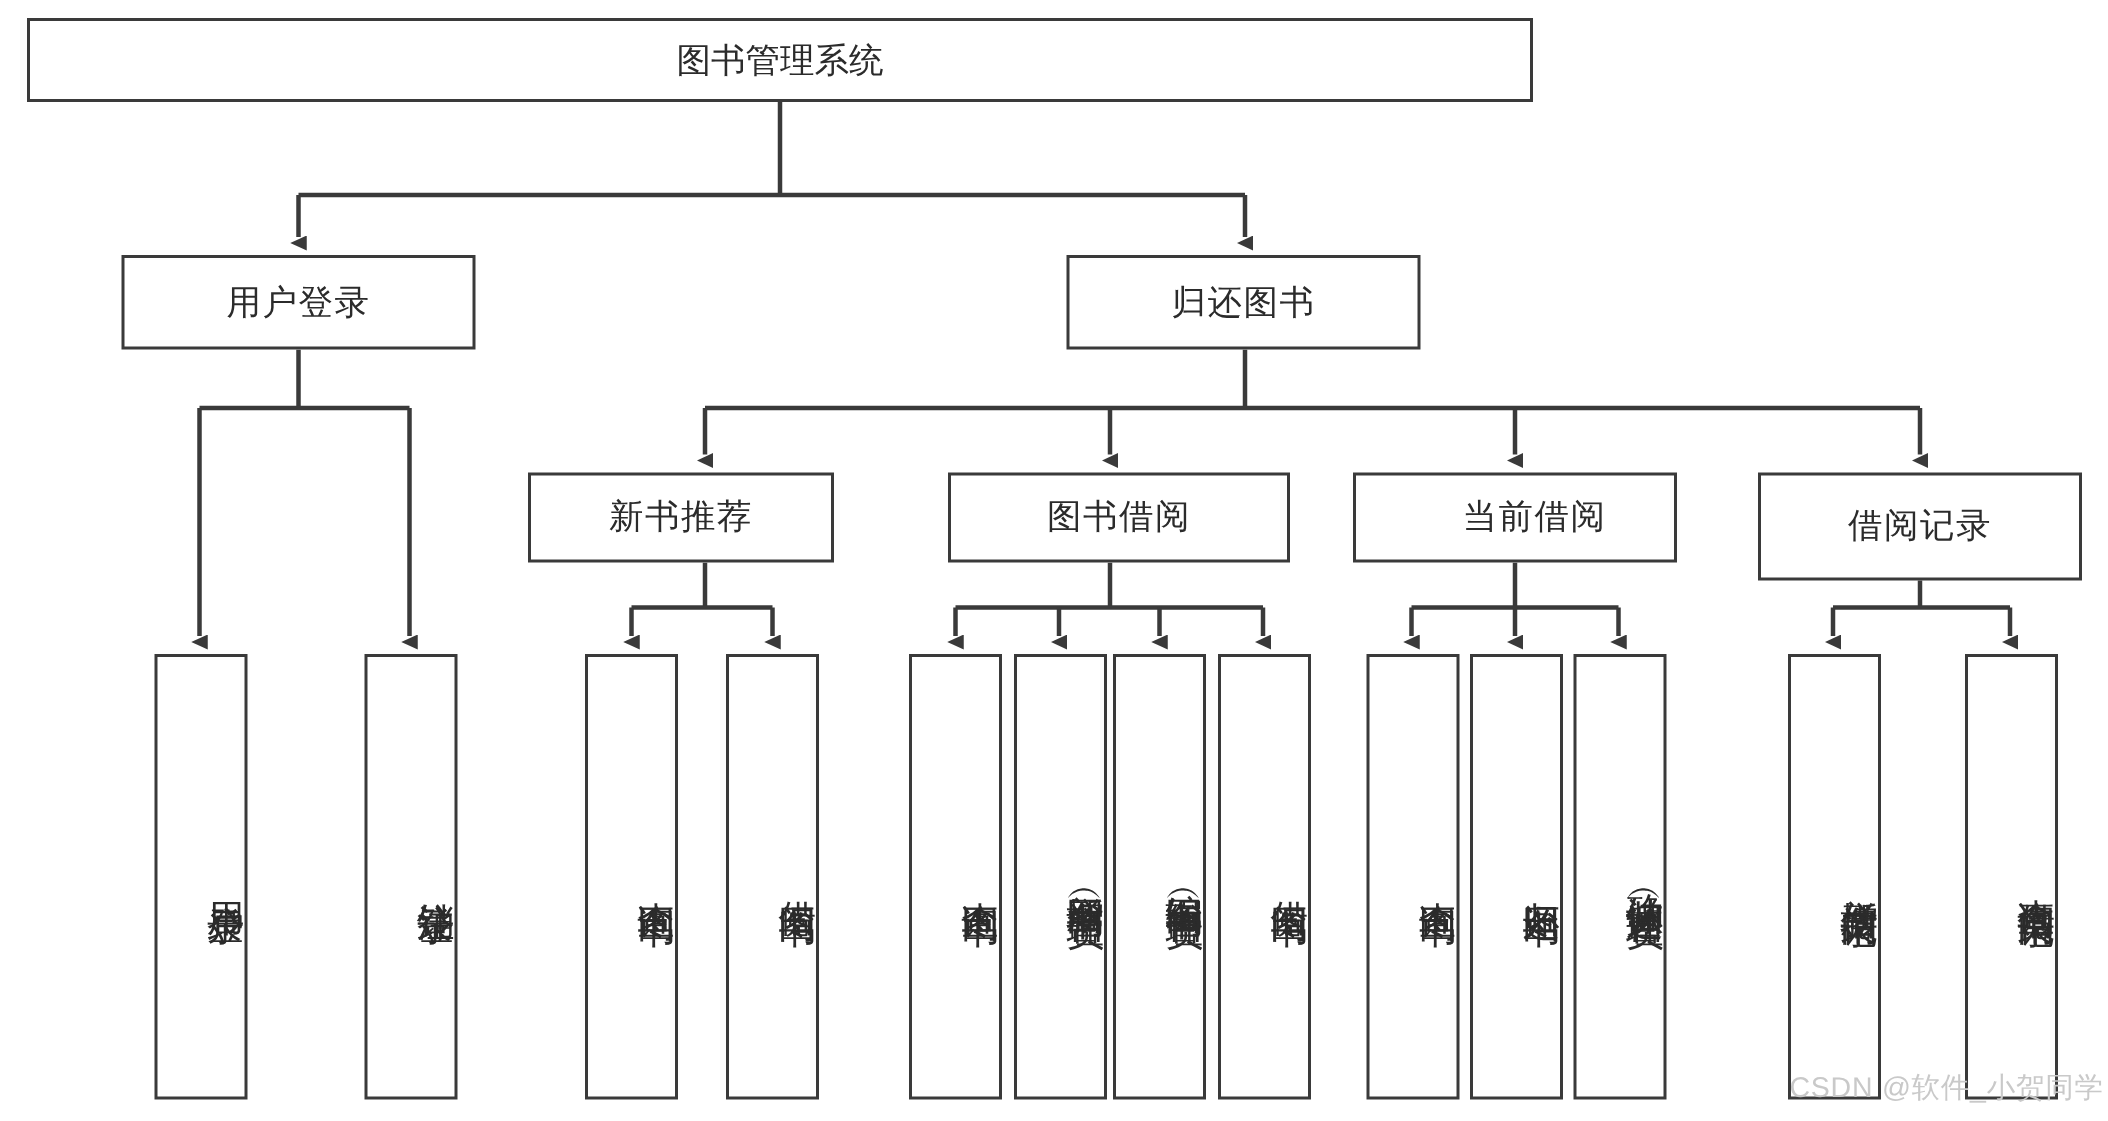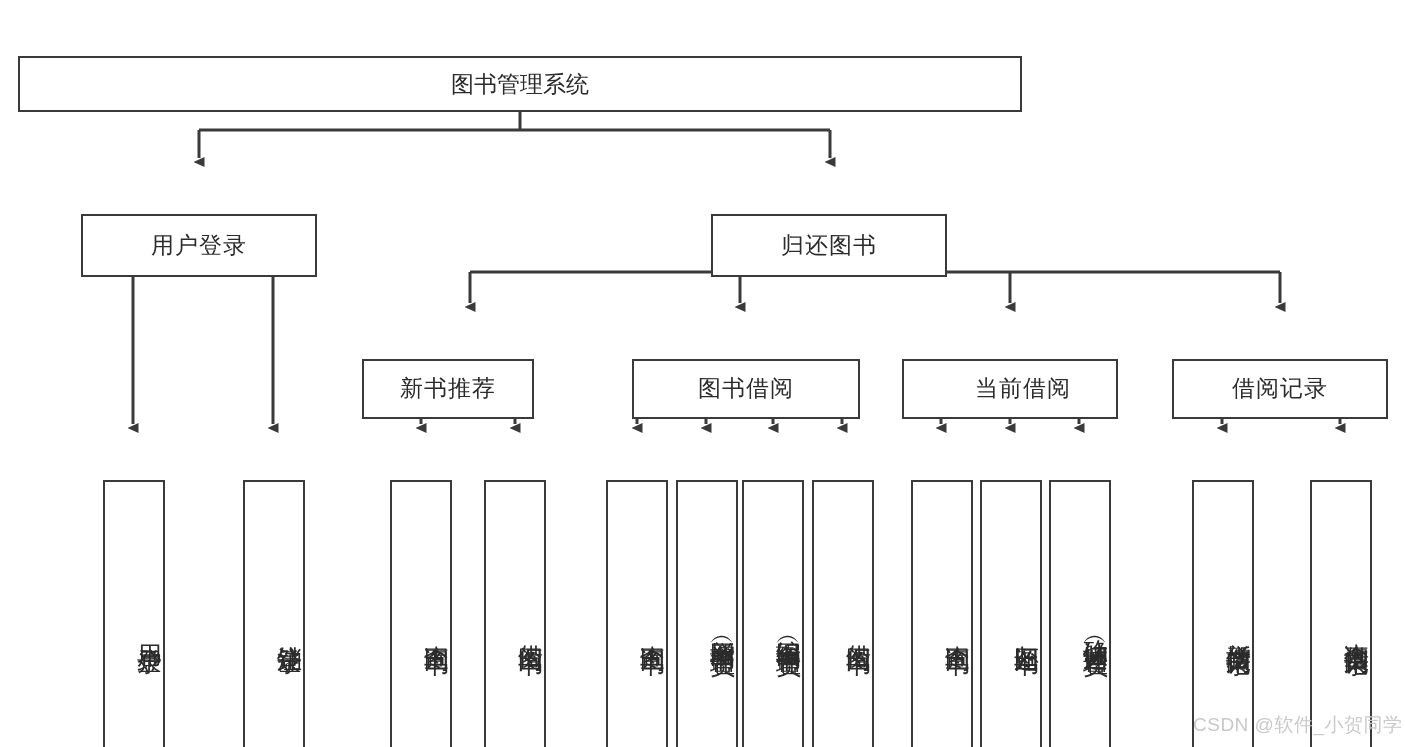--- a/index.html
+++ b/index.html
@@ -29,21 +29,20 @@
   .node {
     position: absolute;
     box-sizing: border-box;
     border: 2.5px solid #3a3a3a;
     background: #ffffff;
     display: flex;
     align-items: center;
     justify-content: center;
     color: #2b2b2b;
     z-index: 2;
-    margin-top: 44px;
   }
   .node.h {
     font-size: 23px;
     letter-spacing: 1px;
     line-height: 1.2;
   }
   .node.root {
     font-size: 23px;
   }
   .node.v {
@@ -134,30 +133,30 @@
     <span>图书管理系统</span>
   </div>
 
   <div class="node h" style="left:81px; top:170px; width:236px; height:63px;">
     <span>用户登录</span>
   </div>
   <div class="node h" style="left:711px; top:170px; width:236px; height:63px;">
     <span>归还图书</span>
   </div>
 
-  <div class="node h" style="left:362px; top:315px; width:172px; height:60px;">
+  <div class="node h" style="left:352px; top:315px; width:204px; height:60px;">
     <span>新书推荐</span>
   </div>
   <div class="node h" style="left:632px; top:315px; width:228px; height:60px;">
     <span>图书借阅</span>
   </div>
   <div class="node h" style="left:902px; top:315px; width:216px; height:60px;padding-left:26px;">
     <span>当前借阅</span>
   </div>
-  <div class="node h" style="left:1172px; top:315px; width:216px; height:60px;">
+  <div class="node h" style="left:1172px; top:315px; width:216px; height:72px;">
     <span>借阅记录</span>
   </div>
 
   <div class="node v" style="left:103px; top:436px; width:62px; height:297px;">
     <span class="vlabel">用户登录</span>
   </div>
   <div class="node v" style="left:243px; top:436px; width:62px; height:297px;">
     <span class="vlabel">注销登录</span>
   </div>
 

